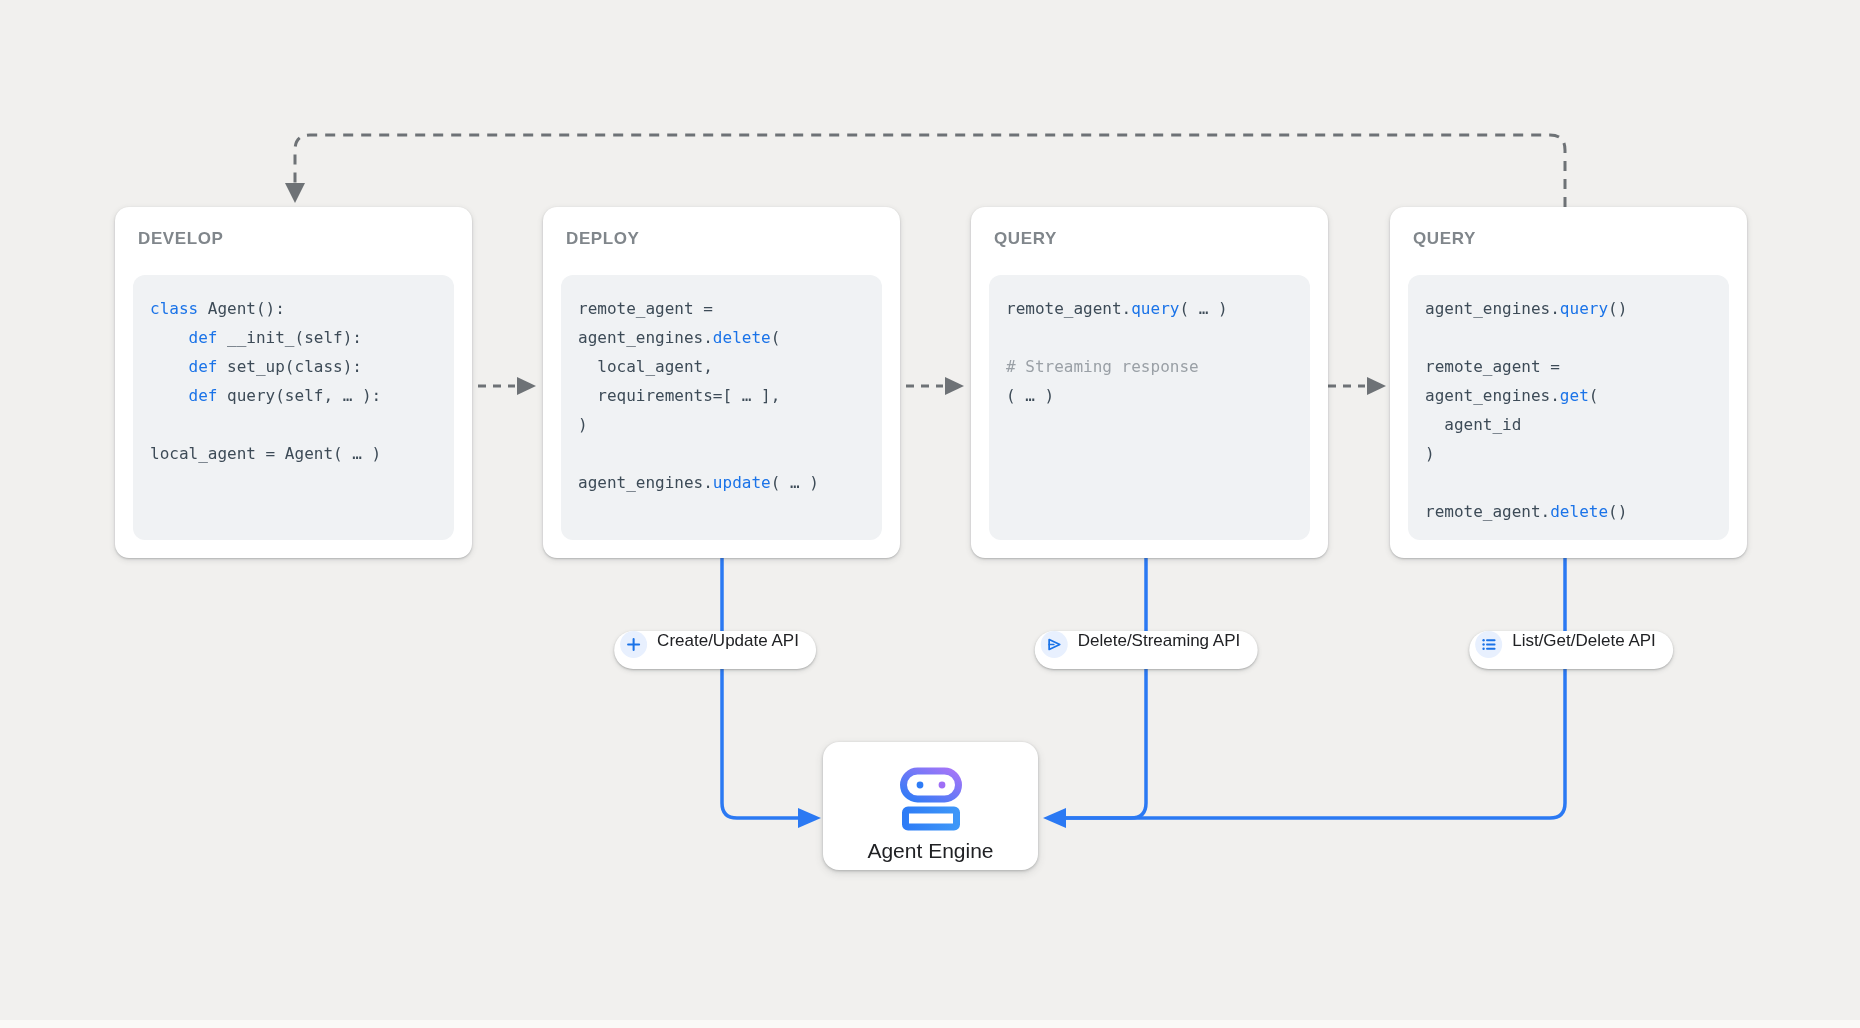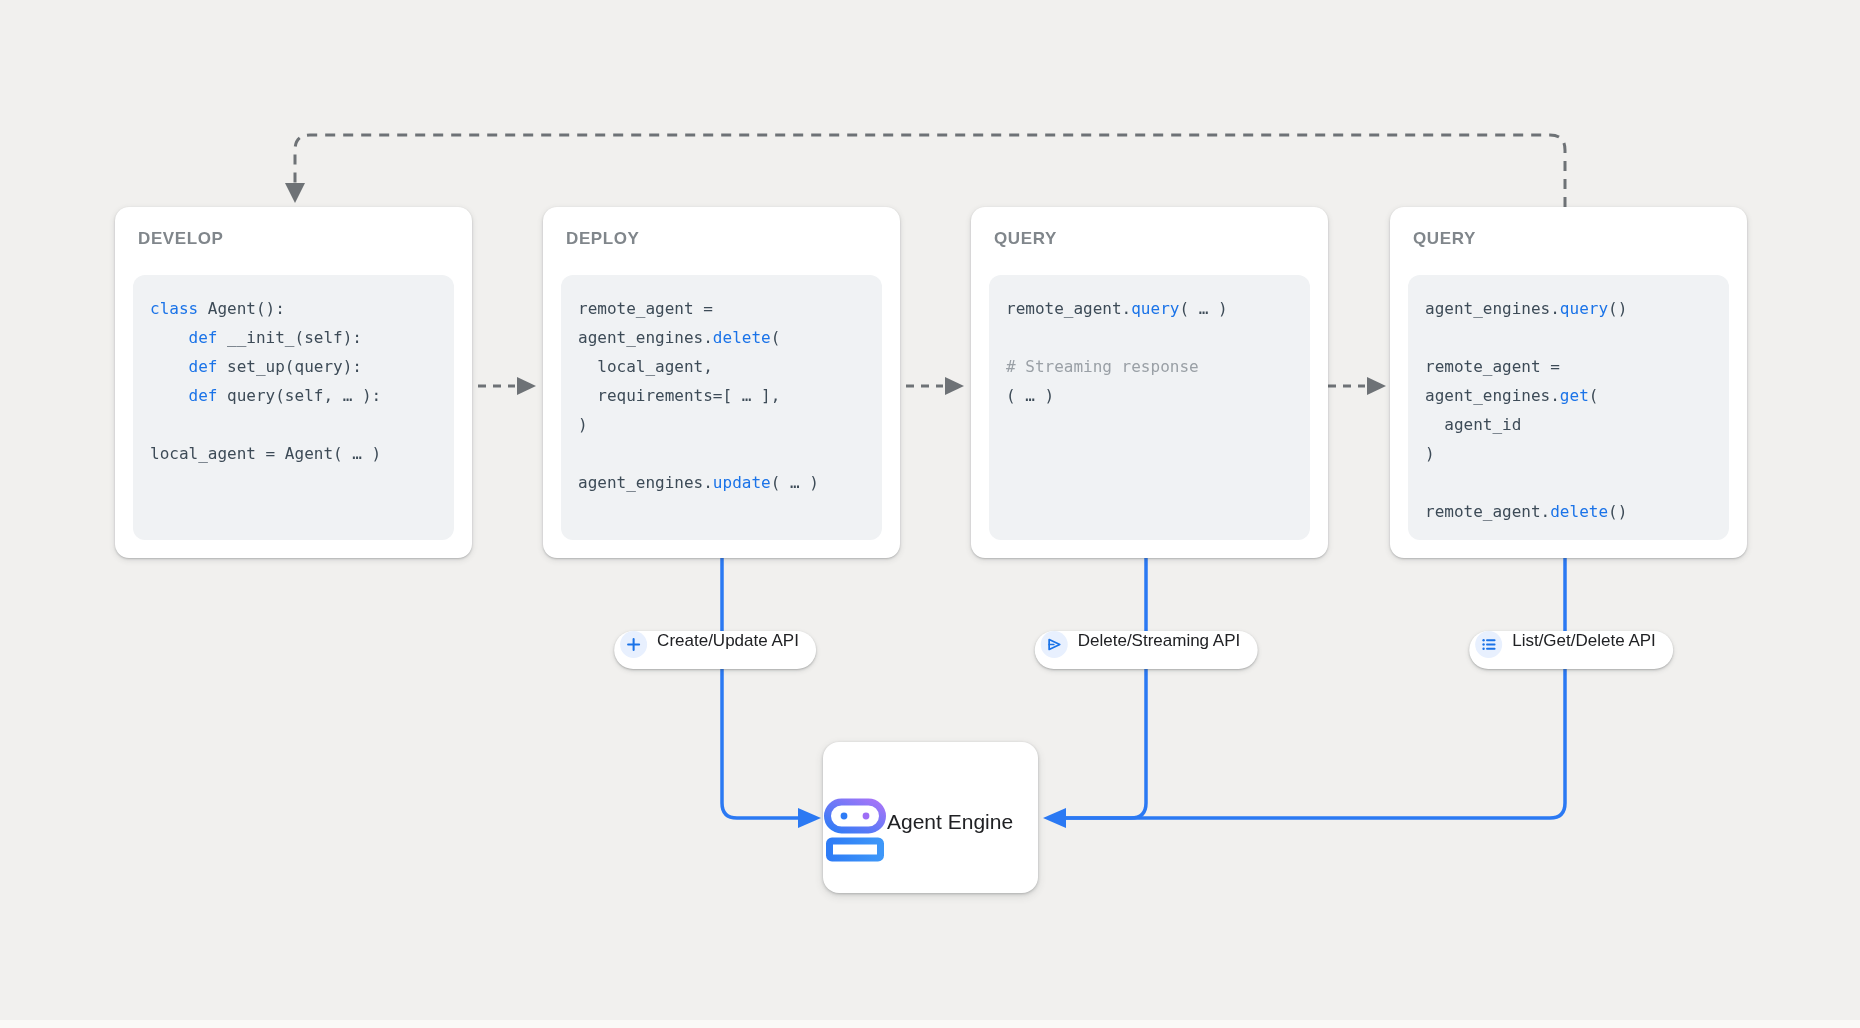--- a/index.html
+++ b/index.html
@@ -20,23 +20,23 @@
   .code-line .kw{color:#1A73E8;}
   .code-line .cm{color:#9AA0A6;}
 
   .pill{position:absolute;top:631px;height:38px;transform:translateX(-50%);background:#FFFFFF;
         border-radius:19px;display:flex;align-items:flex-start;gap:10px;padding:0 17px 0 6px;
         box-shadow:0 1px 2px rgba(60,64,67,.3),0 2px 5px rgba(60,64,67,.15);z-index:3;white-space:nowrap;}
   .pill-icon{width:27px;height:27px;border-radius:50%;background:#E8F0FE;display:flex;
              align-items:center;justify-content:center;flex:0 0 auto;}
   .pill-label{font-size:17px;font-weight:500;color:#202124;}
 
-  .engine{position:absolute;left:823px;top:742px;width:215px;height:151px;background:#FFFFFF;
+  .engine{position:absolute;left:823px;top:742px;width:215px;height:128px;background:#FFFFFF;
           border-radius:16px;box-shadow:0 1px 3px rgba(60,64,67,.3),0 3px 8px rgba(60,64,67,.15);
-          display:flex;flex-direction:row;align-items:center;z-index:2;}
+          display:flex;flex-direction:column;align-items:center;z-index:2;}
   .engine svg{margin-top:25px;}
   .engine-label{margin-top:8px;font-size:21px;font-weight:500;color:#202124;}
 </style>
 </head>
 <body>
 
 <div class="canvas">
 
   <svg class="connectors" width="1860" height="1028" viewBox="0 0 1860 1028">
 
@@ -55,21 +55,21 @@
     <path d="M 1565 558 L 1565 803 Q 1565 818 1550 818 L 1066 818" fill="none" stroke="#2B79F3" stroke-width="3.5"></path>
     <path d="M 1146 558 L 1146 803 Q 1146 818 1131 818 L 1066 818" fill="none" stroke="#2B79F3" stroke-width="3.5"></path>
     <polygon points="1066,808 1066,828 1043,818" fill="#2B79F3"></polygon>
   </svg>
 
   <div class="card" style="left:115px">
     <div class="card-title">DEVELOP</div>
     <div class="code">
         <div class="code-line"><span class="kw">class </span><span>Agent():</span></div>
         <div class="code-line"><span>    </span><span class="kw">def </span><span>__init_(self):</span></div>
-        <div class="code-line"><span>    </span><span class="kw">def </span><span>set_up(query):</span></div>
+        <div class="code-line"><span>    </span><span class="kw">def </span><span>set_up(class):</span></div>
         <div class="code-line"><span>    </span><span class="kw">def </span><span>query(self, … ):</span></div>
         <div class="code-line">&nbsp;</div>
         <div class="code-line"><span>local_agent = Agent( … )</span></div>
       </div>
   </div>
 
   <div class="card" style="left:543px">
     <div class="card-title">DEPLOY</div>
     <div class="code">
         <div class="code-line"><span>remote_agent =</span></div>

